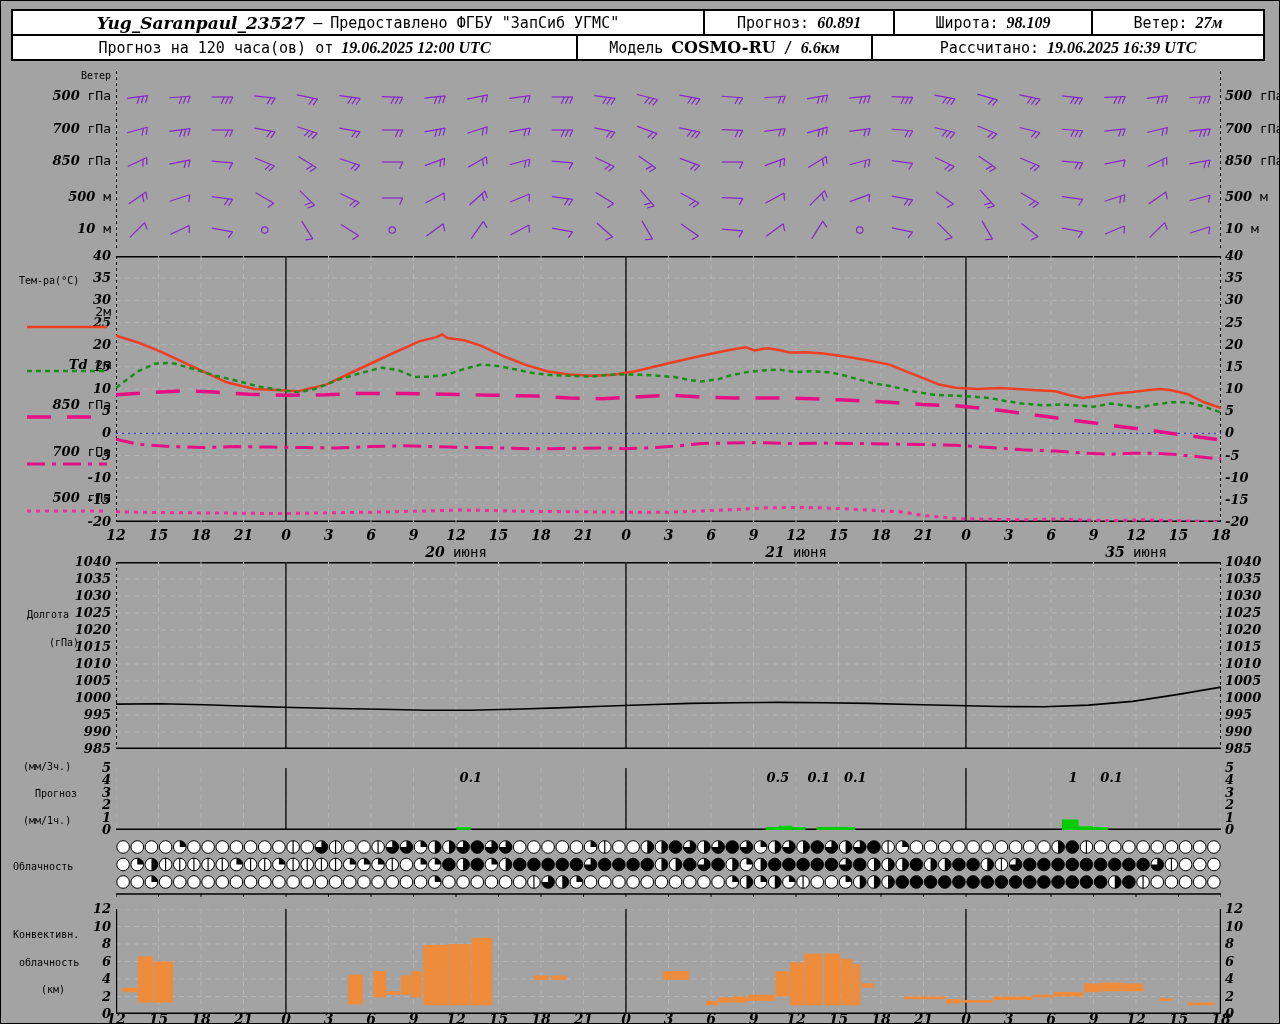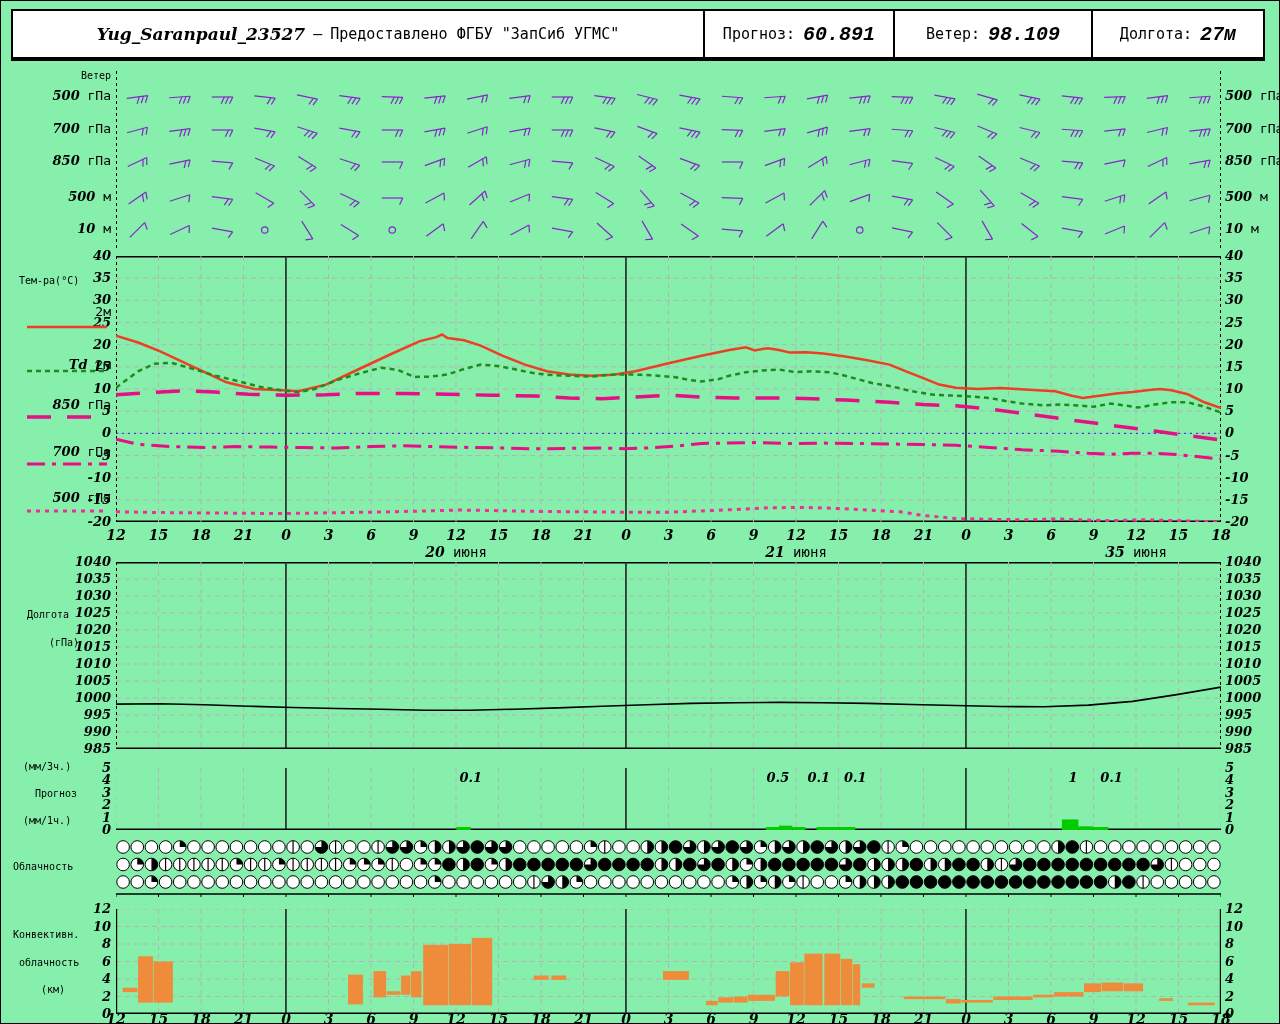--- a/index.html
+++ b/index.html
@@ -1,26 +1,26 @@
 <!DOCTYPE html>
 <html><head>
 <meta charset="utf-8">
 <style>
   html,body{margin:0;padding:0;background:#888;}
-  .frame{position:relative;width:1280px;height:1024px;background:#86efac;color:#000;
+  .frame{position:relative;width:1280px;height:1024px;background:#a3a3a3;color:#000;
          font-family:"DejaVu Sans Mono",monospace;overflow:hidden;border:1px solid #000;box-sizing:border-box;margin:0 auto;}
   
   .hbox{position:absolute;left:10px;top:8px;width:1254px;height:52px;border:2px solid #000;box-sizing:border-box;
         display:flex;flex-direction:column;background:#fff;}
   .hrow{flex:1;display:flex;align-items:stretch;}
   .hrow.first{border-bottom:2px solid #000;}
   .hcell{display:flex;align-items:center;justify-content:center;gap:8px;padding:0 8px;box-sizing:border-box;
          white-space:nowrap;font-size:15px;}
   .hsep{border-left:2px solid #000;}
-  .val{font-family:Liberation Mono, monospace;font-style:italic;font-weight:bold;font-size:20px;}
+  .val{font-family:Liberation Serif, serif;font-style:italic;font-weight:bold;font-size:16px;}
   .station{font-family:"DejaVu Serif",serif;font-style:italic;font-weight:bold;font-size:17px;}
   .modelname{font-family:"DejaVu Serif",serif;font-weight:bold;font-size:16px;}
   
   .lab{position:absolute;font-size:14px;white-space:nowrap;}
   .lab .num{font-family:"DejaVu Serif",serif;font-style:italic;font-weight:bold;}
   .tick{font-size:13px;}
   .sideL{width:112px;left:0;text-align:right;padding-right:2px;box-sizing:border-box;}
   .sideR{left:1224px;text-align:left;}
   .cx{transform:translateX(-50%);}
   .panel{position:absolute;}
@@ -37,26 +37,42 @@
       <div class="hcell" style="width:690px">
         <span class="station">Yug_Saranpaul_23527</span>
         <span>—</span>
         <span>Предоставлено ФГБУ "ЗапСиб УГМС"</span>
       </div>
       <div class="hcell hsep" style="width:190px">
         <span>Прогноз:</span>
         <span class="val">60.891</span>
       </div>
       <div class="hcell hsep" style="width:198px">
-        <span>Ветер:</span>
+        <span>Широта:</span>
         <span class="val">98.109</span>
       </div>
       <div class="hcell hsep" style="flex:1">
-        <span>Долгота:</span>
+        <span>Ветер:</span>
         <span class="val">27м</span>
+      </div>
+    </div>
+    <div class="hrow">
+      <div class="hcell" style="width:563px">
+        <span>Прогноз на 120 часа(ов) от</span>
+        <span class="val">19.06.2025 12:00 UTC</span>
+      </div>
+      <div class="hcell hsep" style="width:295px">
+        <span>Модель</span>
+        <span class="modelname">COSMO-RU</span>
+        <span>/</span>
+        <span class="val">6.6км</span>
+      </div>
+      <div class="hcell hsep" style="flex:1">
+        <span>Рассчитано:</span>
+        <span class="val">19.06.2025 16:39 UTC</span>
       </div>
     </div>
   </div>
 
   <div class="lab sideL ptitle" style="top:69px">Ветер</div>
   <div class="lab ptitle" style="left:18px;top:274px">Тем-ра(°C)</div>
   <div class="lab ptitle" style="left:26px;top:608px">Долгота</div>
   <div class="lab ptitle" style="left:48px;top:636px">(гПа)</div>
   <div class="lab ptitle" style="left:22px;top:760px">(мм/3ч.)</div>
   <div class="lab ptitle" style="left:34px;top:787px">Прогноз</div>

